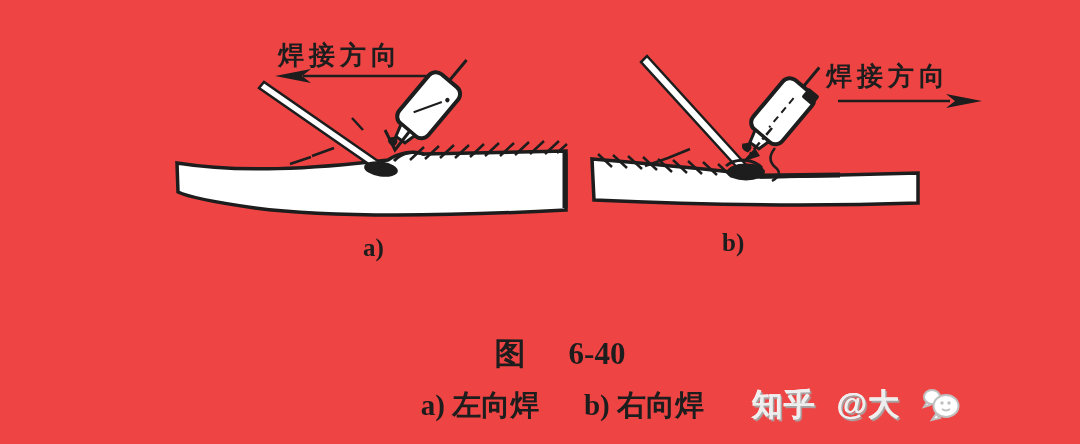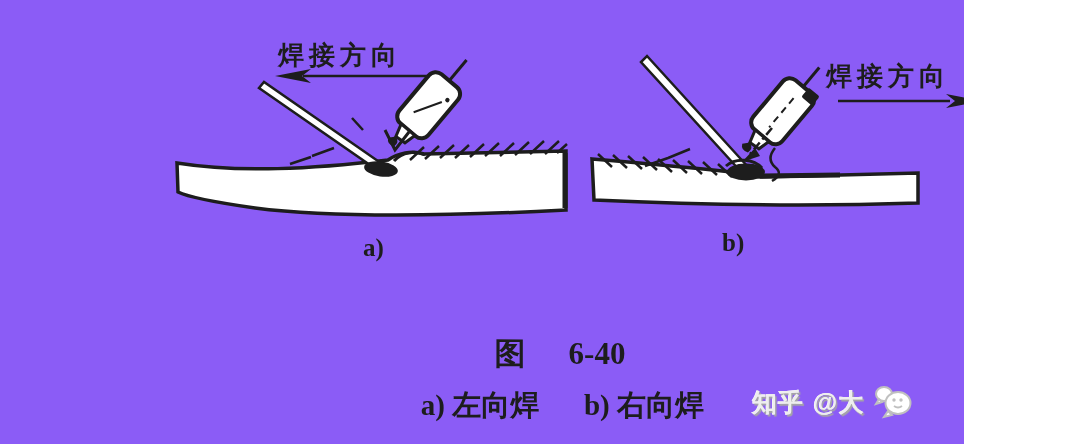--- a/index.html
+++ b/index.html
@@ -1,43 +1,42 @@
 <!DOCTYPE html>
 <html><head>
 <meta charset="utf-8">
 <style>
   html,body{margin:0;padding:0;background:#ffffff;}
   .stage{
     position:relative;
-    width:920px;height:444px;
-    background:#8b5cf6;
+    width:1080px;height:444px;
+    background:#ef4444;
     overflow:hidden;
     font-family:"Liberation Serif","DejaVu Serif",serif;
-    padding-left:44px;
   }
   .stage svg.art{position:absolute;left:0;top:0;}
   .ink-stroke{stroke:#1d1d1d;fill:none;}
   .ink-fill{fill:#1d1d1d;stroke:none;}
   .paper-fill{fill:#ffffff;}
   text.cjk{
     font-family:"Liberation Serif","DejaVu Serif",serif;
     font-weight:bold;
     fill:#1d1d1d;
   }
   text.latin{
     font-family:"Liberation Serif","DejaVu Serif",serif;
     font-weight:bold;
     fill:#1d1d1d;
   }
   .watermark{
     position:absolute;
     left:752px;top:384px;
-    display:flex;align-items:center;gap:9px;
+    display:flex;align-items:center;gap:21px;
     font-family:"Liberation Sans","DejaVu Sans",sans-serif;
-    font-size:25px;font-weight:bold;letter-spacing:1px;
+    font-size:31px;font-weight:bold;letter-spacing:1px;
     color:#eeeeee;
     text-shadow:1.5px 1.5px 1px #a6a6a6, -0.5px -0.5px 0 #ffffff;
     user-select:none;
     white-space:nowrap;
   }
   .watermark .wm-icon{flex:0 0 auto;}
 </style>
 </head>
 <body>
 

